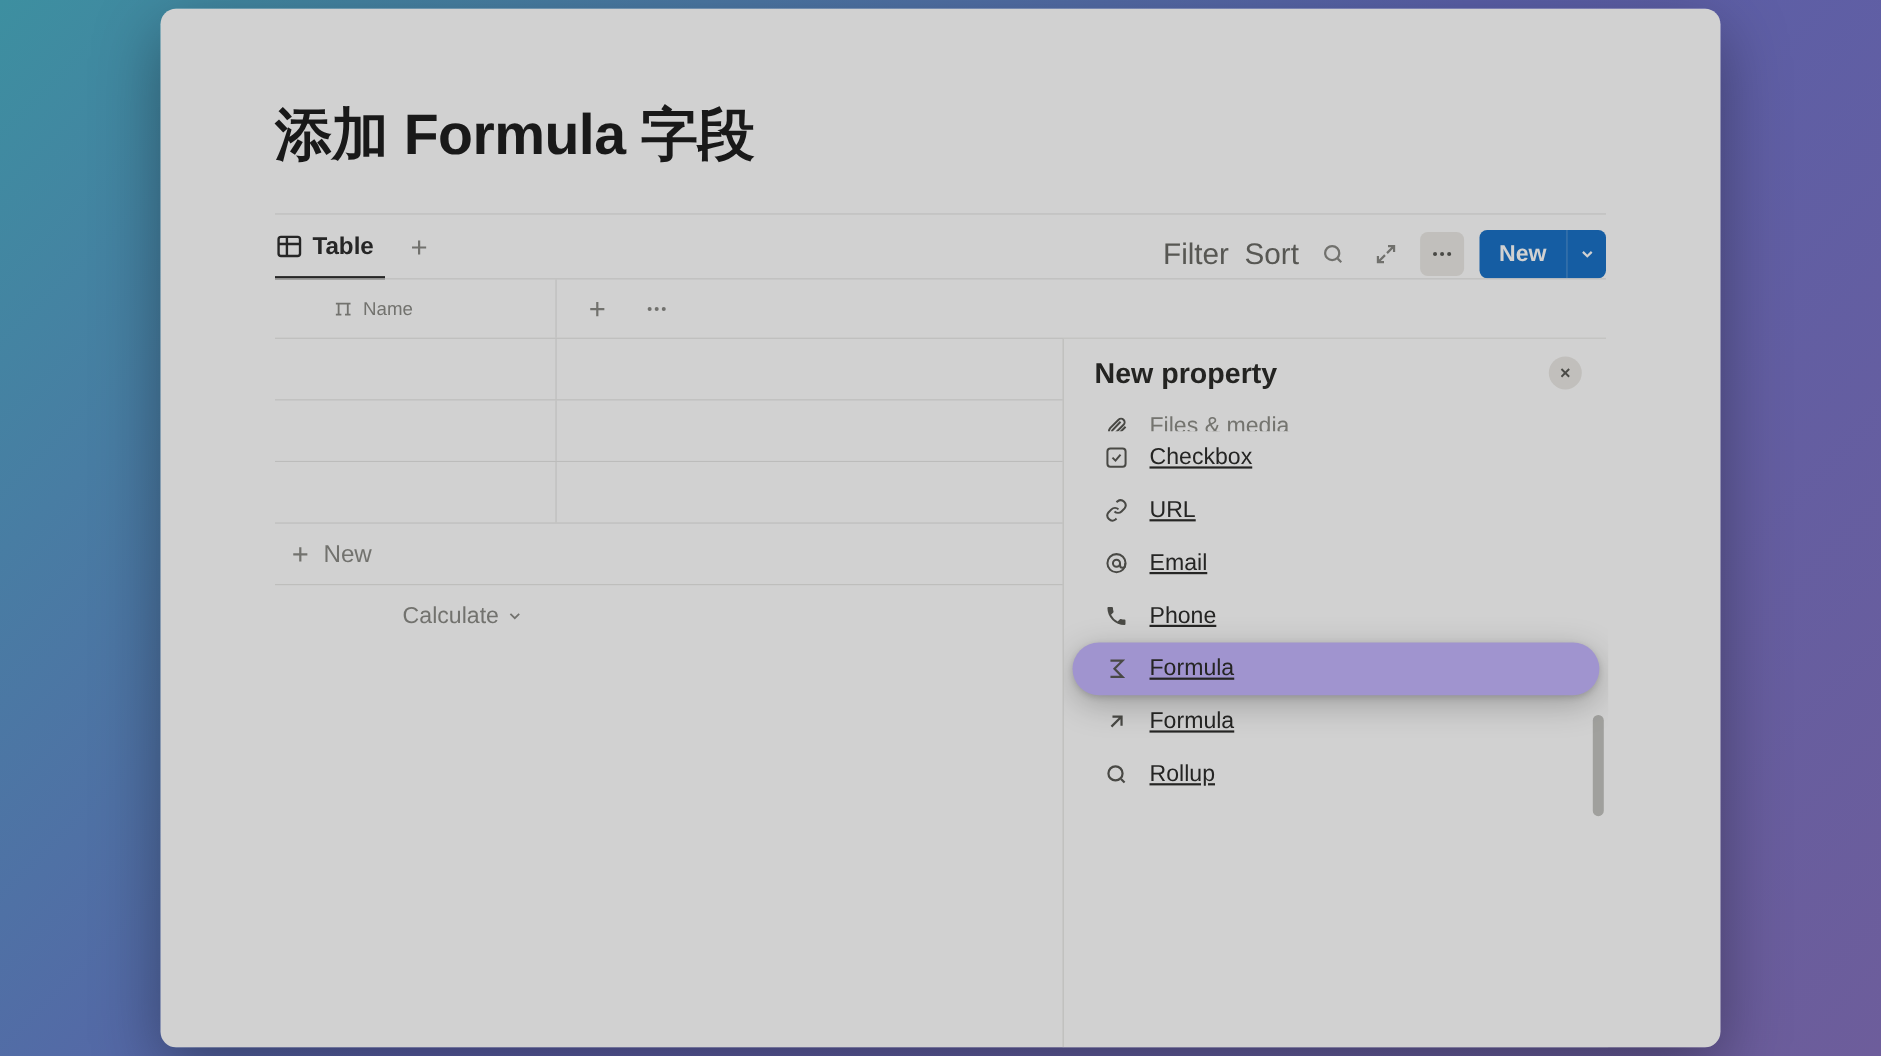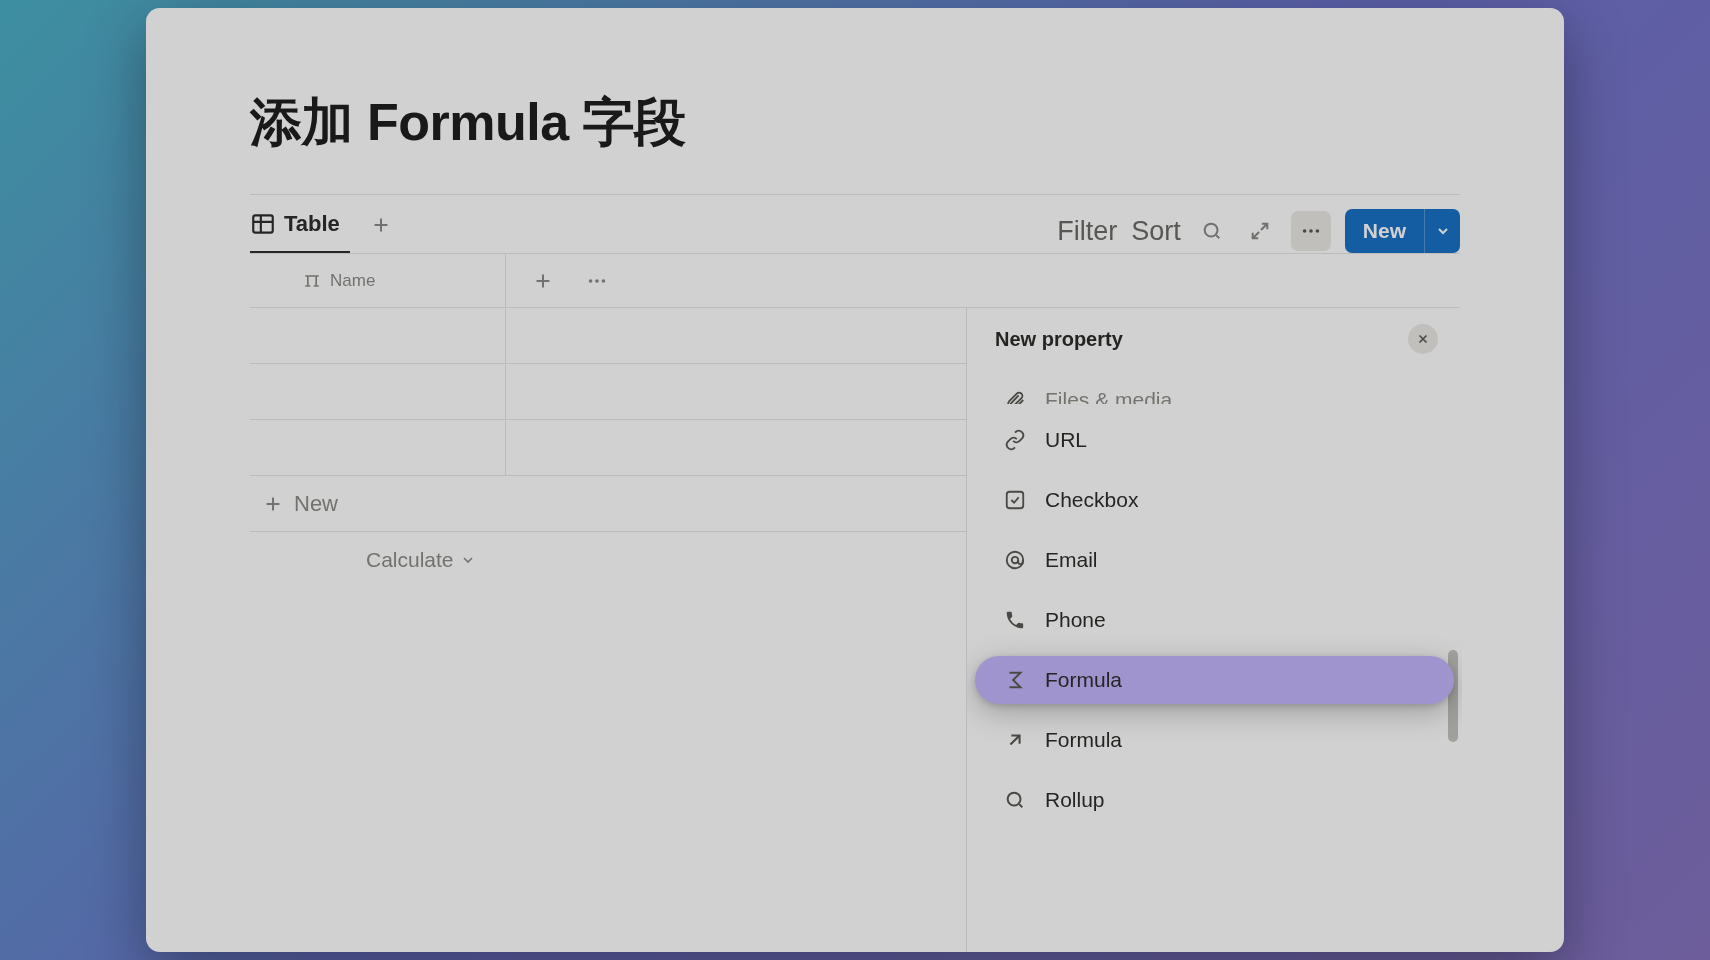--- a/index.html
+++ b/index.html
@@ -177,21 +177,21 @@
     z-index: 30;
   }
   .popup-head {
     display:flex;
     align-items:center;
     justify-content:space-between;
     height:62px;
     padding: 0 24px 0 28px;
   }
   .popup-head .ttl {
-    font-size:20px;
+    font-size:26px;
     font-weight:700;
     color:#2d2d2a;
   }
   .close-chip {
     width:30px;height:30px;border-radius:50%;
     background:#eceae6;
     display:flex;align-items:center;justify-content:center;
     color:#5c5c57;
   }
   .plist {
@@ -201,21 +201,22 @@
   }
   .pitem {
     display:flex;
     align-items:center;
     gap:18px;
     height:48px;
     padding: 0 24px 0 28px;
     font-size:21px;
     color:#2e2e2c;
     border-radius: 26px;
-    margin: 12px 8px;
+    margin: 0 8px;
+    text-decoration: underline;
   }
   .pitem .ic {
     width:24px;height:24px;
     display:flex;align-items:center;justify-content:center;
     color:#5a5a55;
   }
   .pitem.cut {
     height:22px;
     overflow:hidden;
     align-items:flex-end;
@@ -367,34 +368,34 @@
           <span class="ic">
             <svg viewBox="0 0 24 24" width="22" height="22" fill="none" stroke="currentColor" stroke-width="2">
               <path d="m21 12-8.3 8.3a5 5 0 0 1-7-7L14 5a3.5 3.5 0 0 1 5 5l-8.3 8.3a2 2 0 0 1-2.8-2.8L16 7"></path>
             </svg>
           </span>
           <span class="lbl">Files &amp; media</span>
         </div>
         <div class="pitem">
           <span class="ic">
             <svg viewBox="0 0 24 24" width="22" height="22" fill="none" stroke="currentColor" stroke-width="2">
+              <rect x="3" y="3" width="18" height="18" rx="3"></rect>
+              <path d="m8 12 3 3 5-6"></path>
+            </svg>
+          </span>
+          <span class="lbl">Checkbox</span>
+        </div>
+        <div class="pitem">
+          <span class="ic">
+            <svg viewBox="0 0 24 24" width="22" height="22" fill="none" stroke="currentColor" stroke-width="2">
               <path d="M10 13a5 5 0 0 0 7 0l3-3a5 5 0 0 0-7-7l-1 1"></path>
               <path d="M14 11a5 5 0 0 0-7 0l-3 3a5 5 0 0 0 7 7l1-1"></path>
             </svg>
           </span>
           <span class="lbl">URL</span>
-        </div>
-        <div class="pitem">
-          <span class="ic">
-            <svg viewBox="0 0 24 24" width="22" height="22" fill="none" stroke="currentColor" stroke-width="2">
-              <rect x="3" y="3" width="18" height="18" rx="3"></rect>
-              <path d="m8 12 3 3 5-6"></path>
-            </svg>
-          </span>
-          <span class="lbl">Checkbox</span>
         </div>
         <div class="pitem">
           <span class="ic">
             <svg viewBox="0 0 24 24" width="22" height="22" fill="none" stroke="currentColor" stroke-width="2">
               <circle cx="12" cy="12" r="9"></circle>
               <circle cx="12" cy="12" r="3.5"></circle>
               <path d="M15.5 12v2a2.5 2.5 0 0 0 5 0v-2"></path>
             </svg>
           </span>
           <span class="lbl">Email</span>

